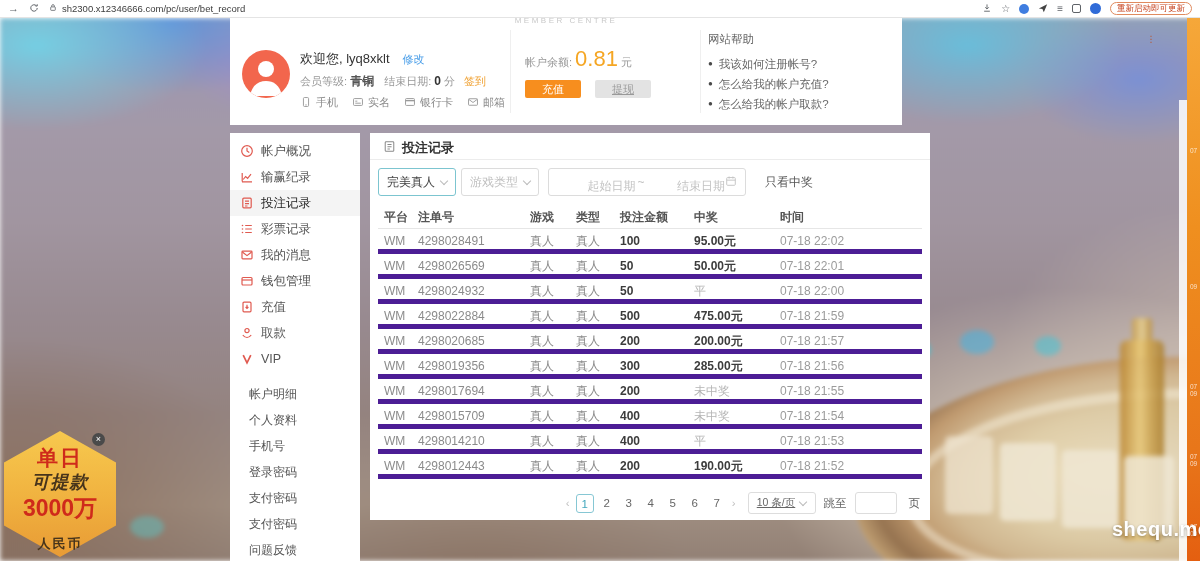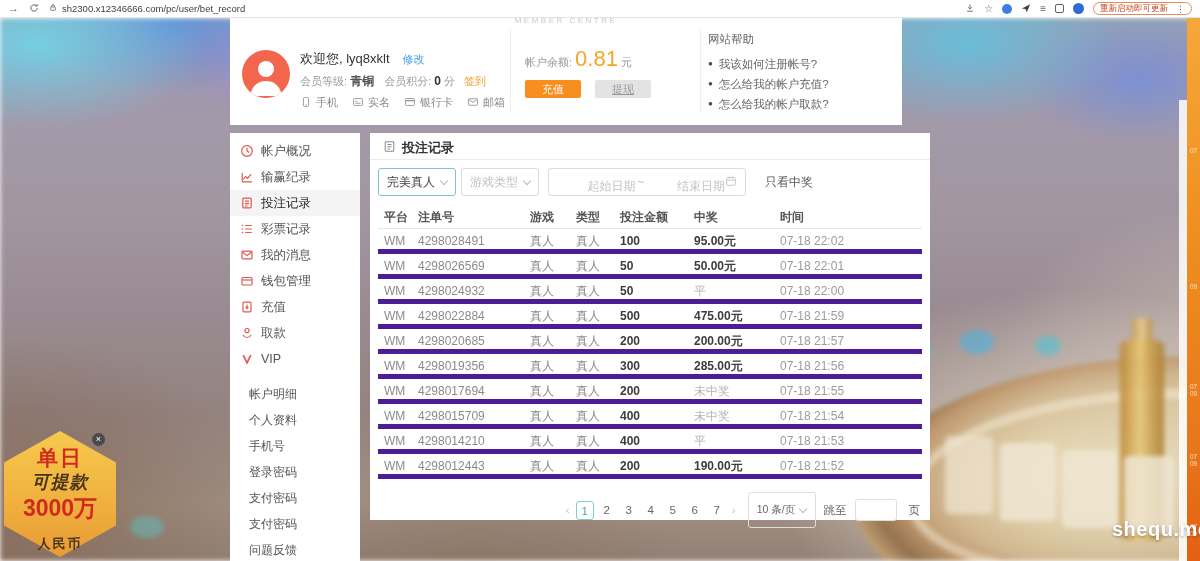--- a/index.html
+++ b/index.html
@@ -9,21 +9,21 @@
   
   .chrome{position:absolute;left:0;top:0;width:1200px;height:18px;background:#fff;border-bottom:1px solid #e4e4e4;display:flex;align-items:center;padding:0 8px;gap:10px;z-index:40;font-size:10px;color:#5f6368;}
   .chrome .nav-ic{font-size:11px;line-height:1;cursor:pointer;}
   .urlbox{display:flex;align-items:center;gap:5px;}
   .url{font-size:9.5px;color:#3c3c3c;}
   .chrome-right{margin-left:auto;display:flex;align-items:center;gap:9px;}
   .dot{width:10px;height:10px;border-radius:50%;display:inline-block;}
   .dot.b1{background:#3f7de0;}
   .dot.b2{width:11px;height:11px;background:#2f6bd8;}
   .sq{width:9px;height:9px;border:1.4px solid #5f6368;border-radius:2px;display:inline-block;}
-  .update-pill{display:flex;align-items:center;gap:8px;height:13px;border:1px solid #e08a5e;border-radius:8px;padding:0 6px;color:#c7431f;font-size:8.5px;white-space:nowrap;cursor:pointer;}
+  .update-pill{display:flex;align-items:center;gap:19px;height:13px;border:1px solid #e08a5e;border-radius:8px;padding:0 6px;color:#c7431f;font-size:8.5px;white-space:nowrap;cursor:pointer;flex-direction:column;}
   .update-pill .dots{font-size:9px;color:#b8552f;}
 
   
   .bg{position:absolute;left:0;top:18px;width:1200px;height:543px;overflow:hidden;z-index:0;filter:blur(2.5px);}
   .bg-base{position:absolute;inset:-12px;
     background:
       radial-gradient(ellipse 260px 130px at 4% 7%, rgba(110,215,235,.85), rgba(110,215,235,0) 65%),
       radial-gradient(ellipse 200px 110px at 15% 3%, rgba(80,140,230,.7), rgba(80,140,230,0) 65%),
       radial-gradient(ellipse 180px 100px at 25% 9%, rgba(160,130,235,.55), rgba(160,130,235,0) 65%),
       radial-gradient(ellipse 160px 90px at 47% 4%, rgba(230,150,210,.4), rgba(230,150,210,0) 65%),
@@ -104,21 +104,21 @@
   .r>div:nth-of-type(5){color:#3c3c3c;font-weight:700;}
   .r>div:nth-of-type(6){color:#b5b5b5;}
   .r>div:nth-of-type(6).win{color:#3c3c3c;font-weight:700;}
   .r>div:nth-of-type(7){color:#9b9b9b;}
 
   .pager{display:flex;justify-content:flex-end;align-items:center;gap:4px;padding:13px 10px 0 0;font-size:11.5px;color:#666;}
   .pages{display:flex;align-items:center;gap:4px;}
   .pg{min-width:18px;height:19px;line-height:19px;text-align:center;border-radius:3px;cursor:pointer;}
   .pg.active{border:1px solid #86c7d4;color:#42a7bd;}
   .parrow{color:#c2c2c2;padding:0 2px;cursor:pointer;}
-  .psize{width:68px;height:36px;border:1px solid #ddd;border-radius:3px;display:flex;align-items:center;justify-content:center;gap:5px;font-size:10.5px;color:#666;margin-left:6px;cursor:pointer;}
+  .psize{width:68px;height:22px;border:1px solid #ddd;border-radius:3px;display:flex;align-items:center;justify-content:center;gap:5px;font-size:10.5px;color:#666;margin-left:6px;cursor:pointer;text-decoration:underline;}
   .jump-label,.jump-unit{font-size:11.5px;color:#666;margin-left:4px;}
   .jump-input{width:42px;height:22px;border:1px solid #ddd;border-radius:3px;margin:0 4px;outline:none;}
 
   
   .promo{position:absolute;left:4px;top:431px;width:112px;height:126px;z-index:20;}
   .hex{position:absolute;inset:0;clip-path:polygon(50% 0%,100% 25%,100% 75%,50% 100%,0% 75%,0% 25%);background:linear-gradient(180deg,#f7c94e 0%,#f0b13f 55%,#e89b35 100%);}
   .promo-text{position:relative;text-align:center;padding-top:13px;font-weight:700;z-index:1;}
   .p1{font-size:21px;color:#cf2a1b;letter-spacing:2px;line-height:1.3;}
   .p2{font-size:18px;color:#47341b;letter-spacing:1px;line-height:1.25;font-style:italic;}
   .p3{font-size:23px;color:#cf2a1b;line-height:1.25;}
@@ -196,21 +196,21 @@
   <div class="avatar">
     <svg width="48" height="48" viewBox="0 0 48 48">
         <circle cx="24" cy="19" r="8" fill="#fff"></circle>
         <path d="M8 46c2-11 8.5-15 16-15s14 4 16 15z" fill="#fff"></path>
       </svg>
   </div>
   <div class="u1">
     <span>欢迎您, </span><span class="uname">lyq8xklt</span><span class="edit">修改</span>
   </div>
   <div class="u2">
-    <span>会员等级: </span><span class="lv">青铜</span><span>会员积分: </span><span class="pts">0</span> <span>分</span><span class="signin">签到</span>
+    <span>会员等级: </span><span class="lv">青铜</span><span>结束日期: </span><span class="pts">0</span> <span>分</span><span class="signin">签到</span>
   </div>
   <div class="u3">
 
       <span class="vitem">
         <span class="v-ic"><svg fill="none" stroke="#9a9a9a" stroke-width="1.1" width="12" height="12" viewBox="0 0 14 14">
             <rect x="4" y="1.8" width="6" height="10.4" rx="1.2"></rect>
             <path d="M6.2 10.4h1.6"></path>
           </svg></span>
         <span>手机</span>
       </span>

